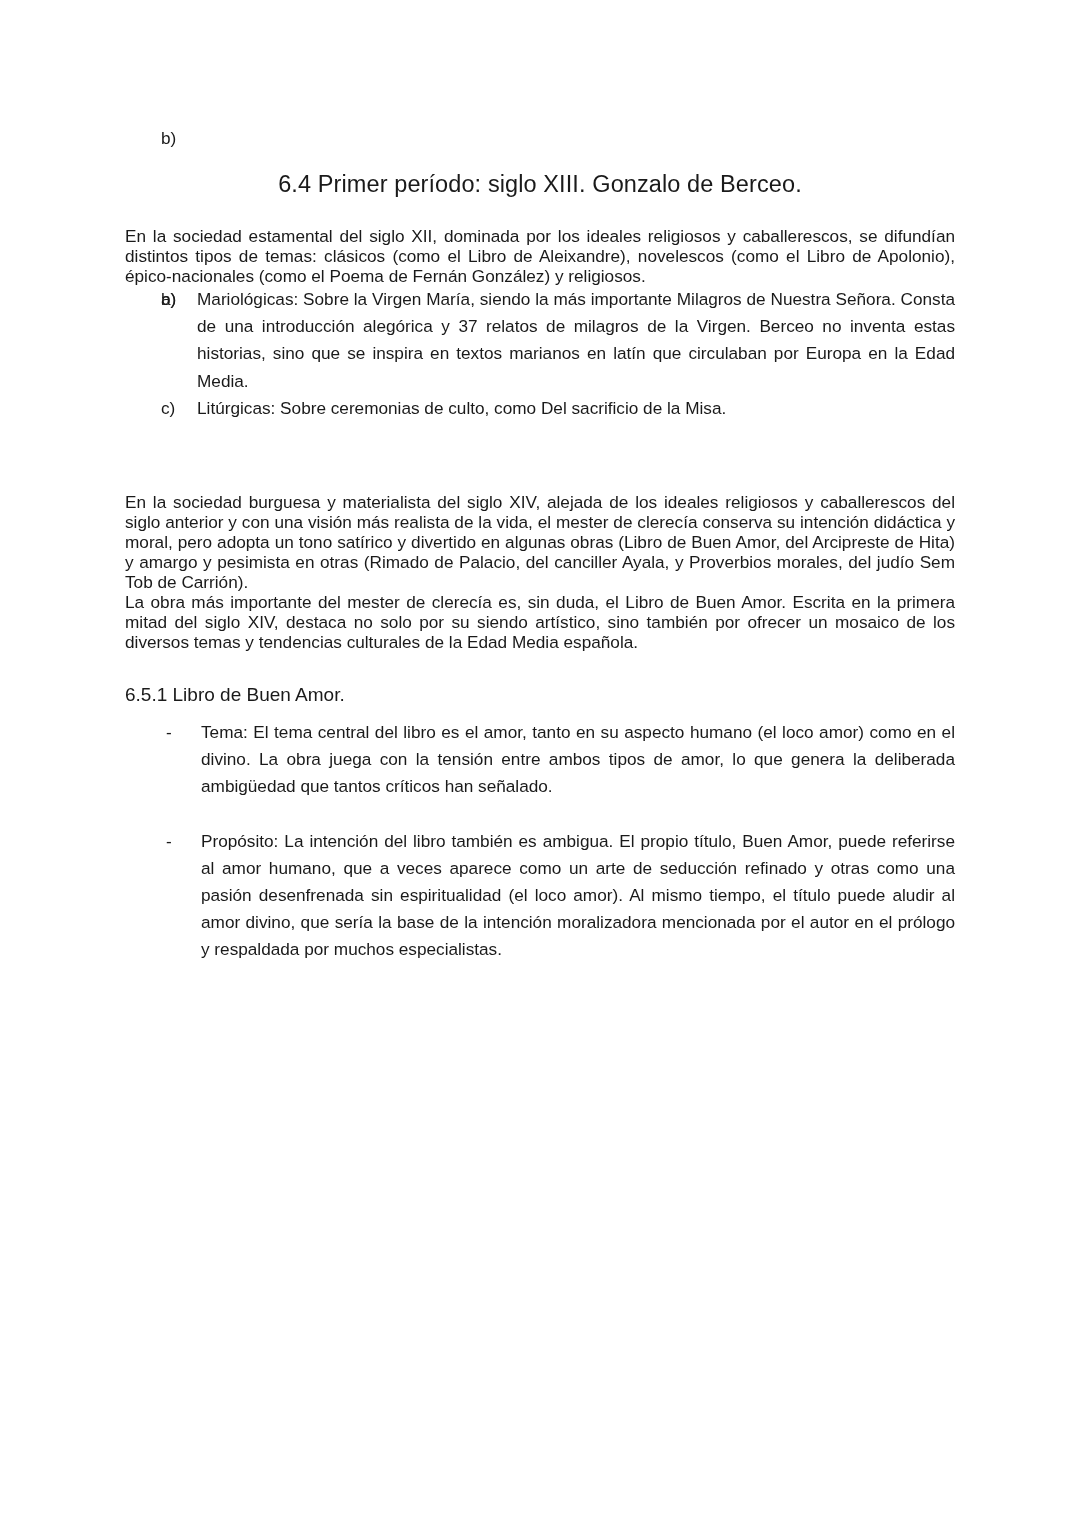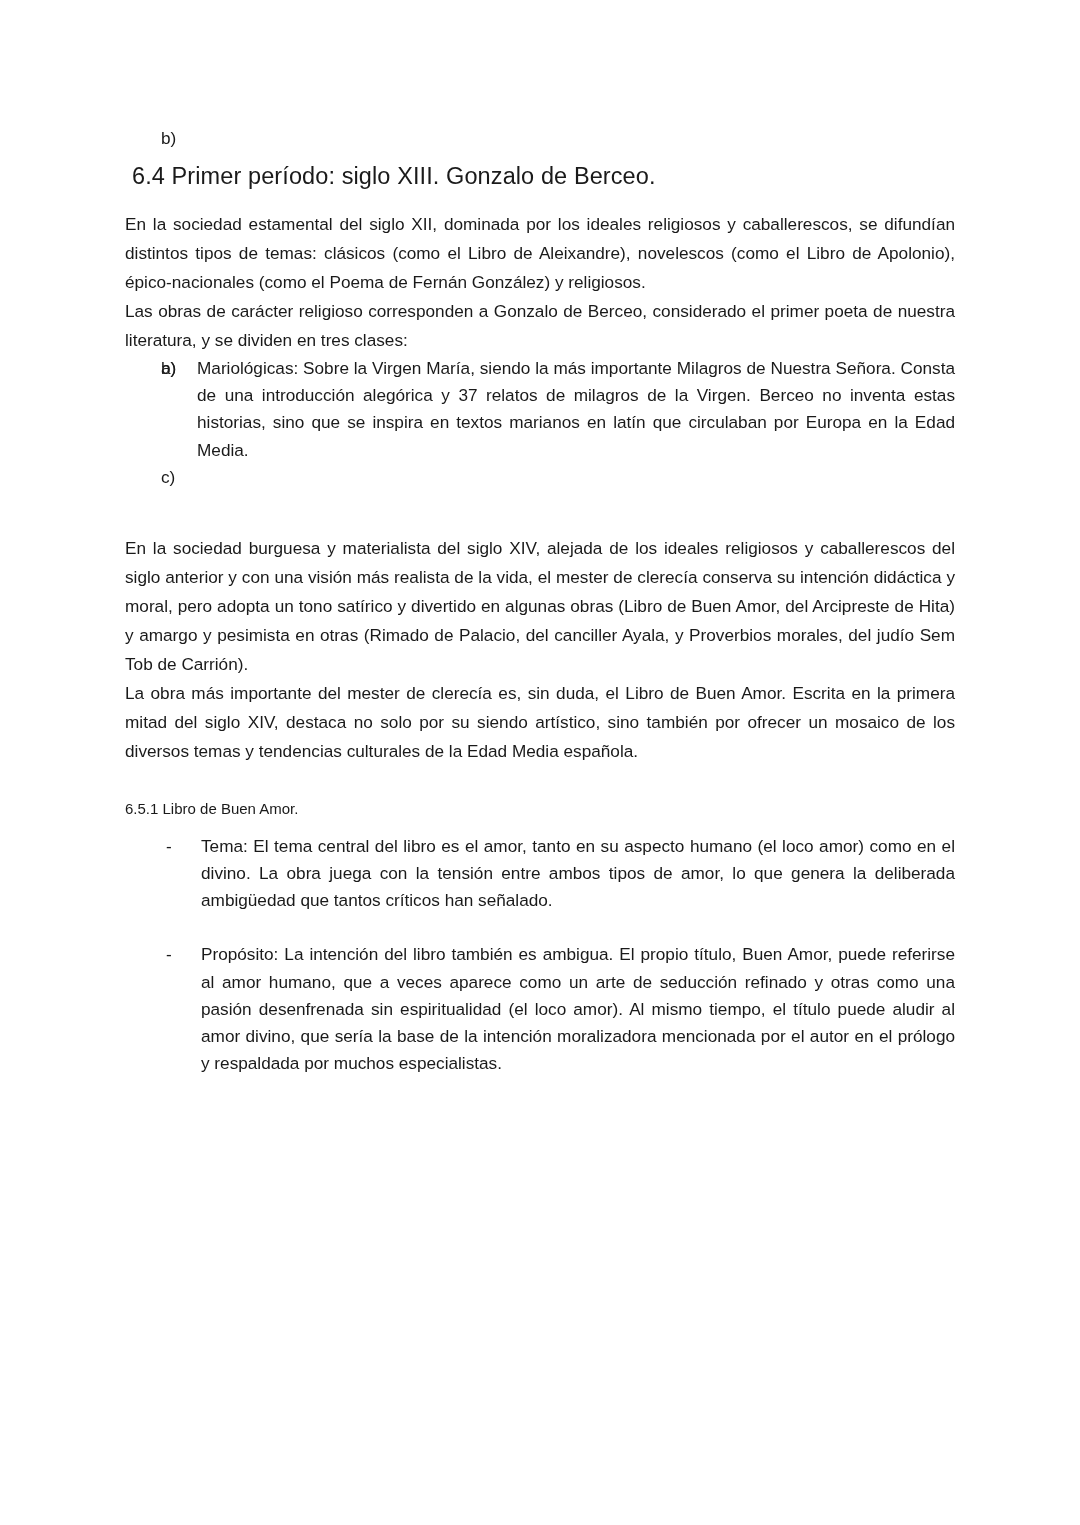--- a/index.html
+++ b/index.html
@@ -26,39 +26,39 @@
   }
 
   .content {
     width: 830px;
   }
 
   
   p.body-par {
     margin: 0;
     font-size: 17.2px;
-    line-height: 29px;
+    line-height: 20px;
     text-align: justify;
     text-justify: inter-word;
     hyphens: none;
   }
 
   h2.section-heading {
-    margin: 7px;
+    margin: 15px;
     font-weight: normal;
     font-size: 23.5px;
     line-height: 33px;
     letter-spacing: 0.1px;
-    text-align: left;
+    text-align: center;
   }
 
   h3.subsection-heading {
     margin: 0;
     font-weight: normal;
-    font-size: 15px;
+    font-size: 19px;
     line-height: 29px;
     text-align: left;
   }
 
   
   ol.lettered-list,
   ul.dash-list {
     margin: 0;
     padding: 0;
     list-style: none;
@@ -114,32 +114,32 @@
       </li>
     </ol>
 
     <div class="gap-md"></div>
 
     <h2 class="section-heading">6.4 Primer período: siglo XIII. Gonzalo de Berceo.</h2>
 
     <div class="gap-sm"></div>
 
     <p class="body-par">En la sociedad estamental del siglo XII, dominada por los ideales religiosos y caballerescos, se difundían distintos tipos de temas: clásicos (como el Libro de Aleixandre), novelescos (como el Libro de Apolonio), épico-nacionales (como el Poema de Fernán González) y religiosos.</p>
-    <p class="body-par">Las obras de carácter religioso corresponden a Gonzalo de Berceo, considerado el primer poeta de nuestra literatura, y se dividen en tres clases:</p>
 
     <ol class="lettered-list">
       <li class="lettered-item">
         <span class="marker">a)</span>
       </li>
       <li class="lettered-item">
         <span class="marker">b)</span>
         <span>Mariológicas: Sobre la Virgen María, siendo la más importante Milagros de Nuestra Señora. Consta de una introducción alegórica y 37 relatos de milagros de la Virgen. Berceo no inventa estas historias, sino que se inspira en textos marianos en latín que circulaban por Europa en la Edad Media.</span>
       </li>
       <li class="lettered-item">
         <span class="marker">c)</span>
+        <span>Litúrgicas: Sobre ceremonias de culto, como Del sacrificio de la Misa.</span>
       </li>
     </ol>
 
     <div class="gap-xl"></div>
 
 
     <div class="gap-sm"></div>
 
     <p class="body-par">En la sociedad burguesa y materialista del siglo XIV, alejada de los ideales religiosos y caballerescos del siglo anterior y con una visión más realista de la vida, el mester de clerecía conserva su intención didáctica y moral, pero adopta un tono satírico y divertido en algunas obras (Libro de Buen Amor, del Arcipreste de Hita) y amargo y pesimista en otras (Rimado de Palacio, del canciller Ayala, y Proverbios morales, del judío Sem Tob de Carrión).</p>
     <p class="body-par">La obra más importante del mester de clerecía es, sin duda, el Libro de Buen Amor. Escrita en la primera mitad del siglo XIV, destaca no solo por su siendo artístico, sino también por ofrecer un mosaico de los diversos temas y tendencias culturales de la Edad Media española.</p>

